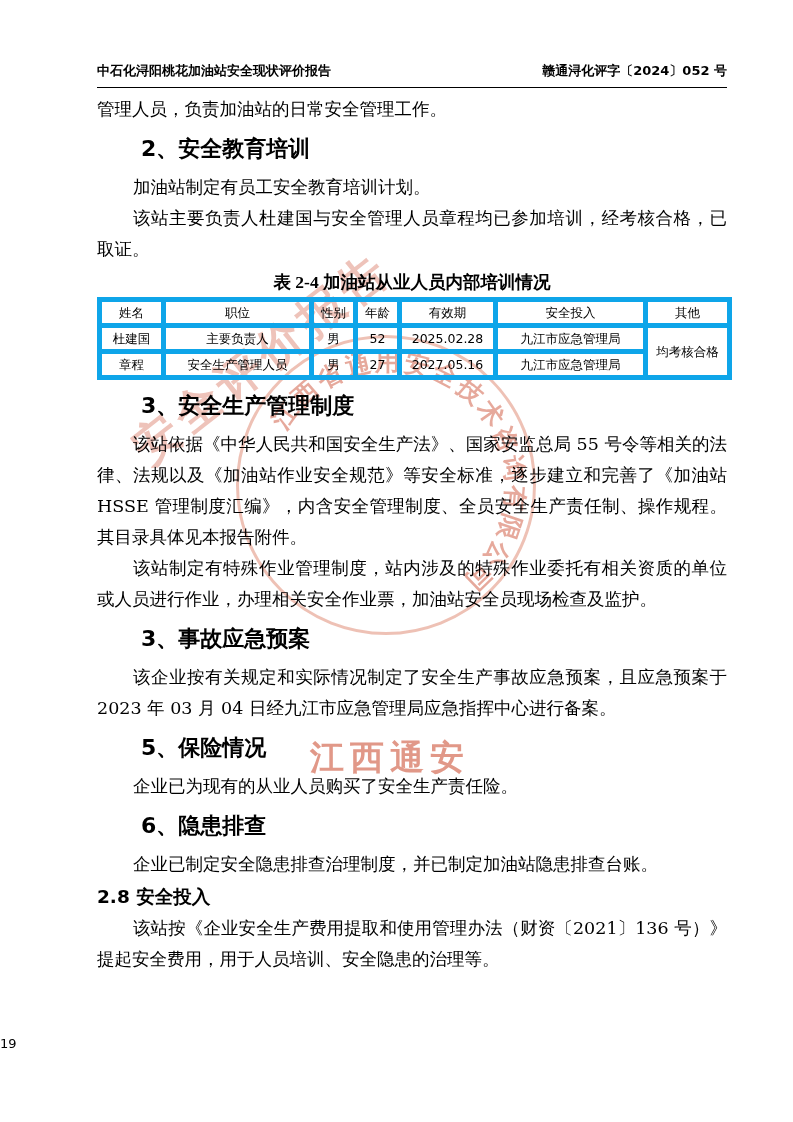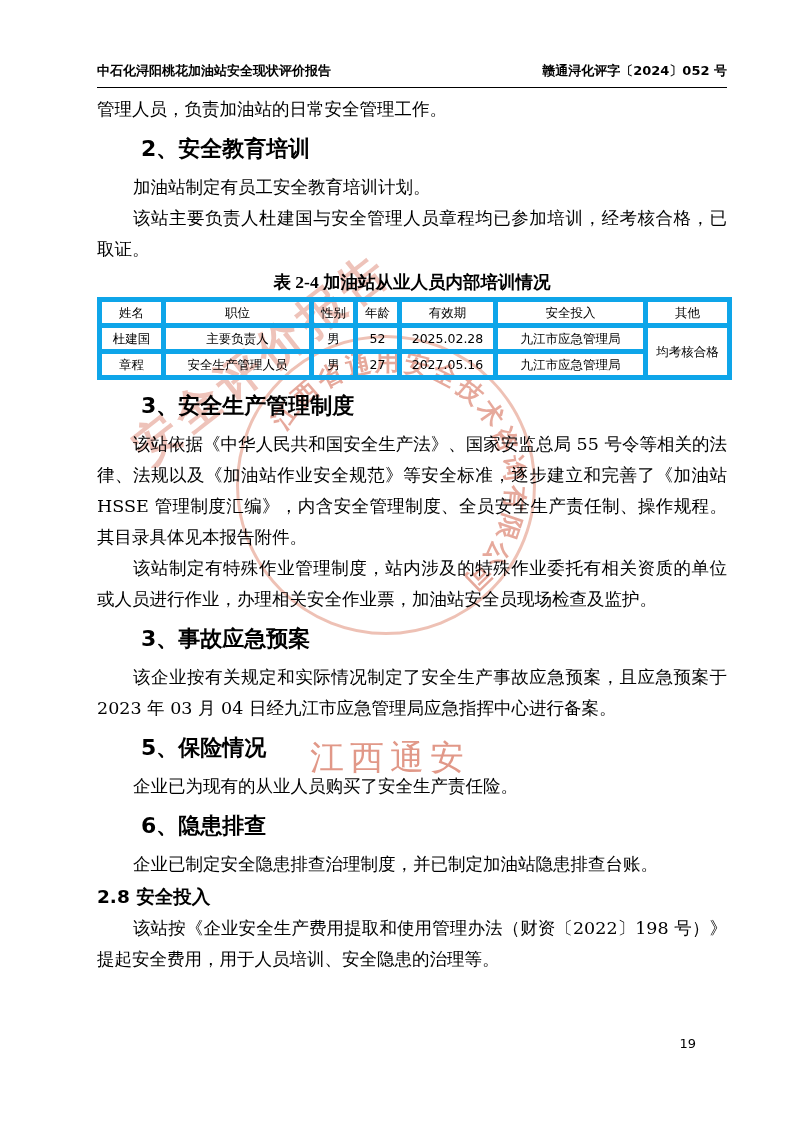--- a/index.html
+++ b/index.html
@@ -44,21 +44,21 @@
     top: 0;
     width: 300px;
     height: 300px;
   }
   .wm-brand {
     position: absolute;
     left: 310px;
     top: 735px;
     color: rgba(214, 112, 90, 0.72);
     font-family: "DejaVu Sans", "Liberation Sans", sans-serif;
-    font-weight: normal;
+    font-weight: bold;
     font-size: 34px;
     letter-spacing: 6px;
     z-index: 6;
   }
   .wm-diag {
     position: absolute;
     left: 120px;
     top: 430px;
     transform: rotate(-38deg);
     transform-origin: left top;
@@ -149,21 +149,21 @@
     font-weight: normal;
   }
   table th {
     font-weight: normal;
   }
   .pg {
     position: absolute;
     left: 0;
     top: 1036px;
     width: 696px;
-    text-align: right;
+    text-align: left;
     font-size: 13px;
     font-family: "DejaVu Sans", "Liberation Sans", sans-serif;
   }
   .gap { height: 2px; }
 </style>
 </head>
 <body>
 
 <div class="page">
 
@@ -253,19 +253,19 @@
       <div class="h3">3、事故应急预案</div>
       <p class="ind">该企业按有关规定和实际情况制定了安全生产事故应急预案，且应急预案于 2023 年 03 月 04 日经九江市应急管理局应急指挥中心进行备案。</p>
 
       <div class="h3">5、保险情况</div>
       <p class="ind">企业已为现有的从业人员购买了安全生产责任险。</p>
 
       <div class="h3">6、隐患排查</div>
       <p class="ind">企业已制定安全隐患排查治理制度，并已制定加油站隐患排查台账。</p>
 
       <div class="h2">2.8 安全投入</div>
-      <p class="ind">该站按《企业安全生产费用提取和使用管理办法（财资〔2022〕198 号）》提起安全费用，用于人员培训、安全隐患的治理等。</p>
+      <p class="ind">该站按《企业安全生产费用提取和使用管理办法（财资〔2021〕136 号）》提起安全费用，用于人员培训、安全隐患的治理等。</p>
 
     </div>
 
     <div class="pg">19</div>
   </div>
 </div>
 
 </body></html>

